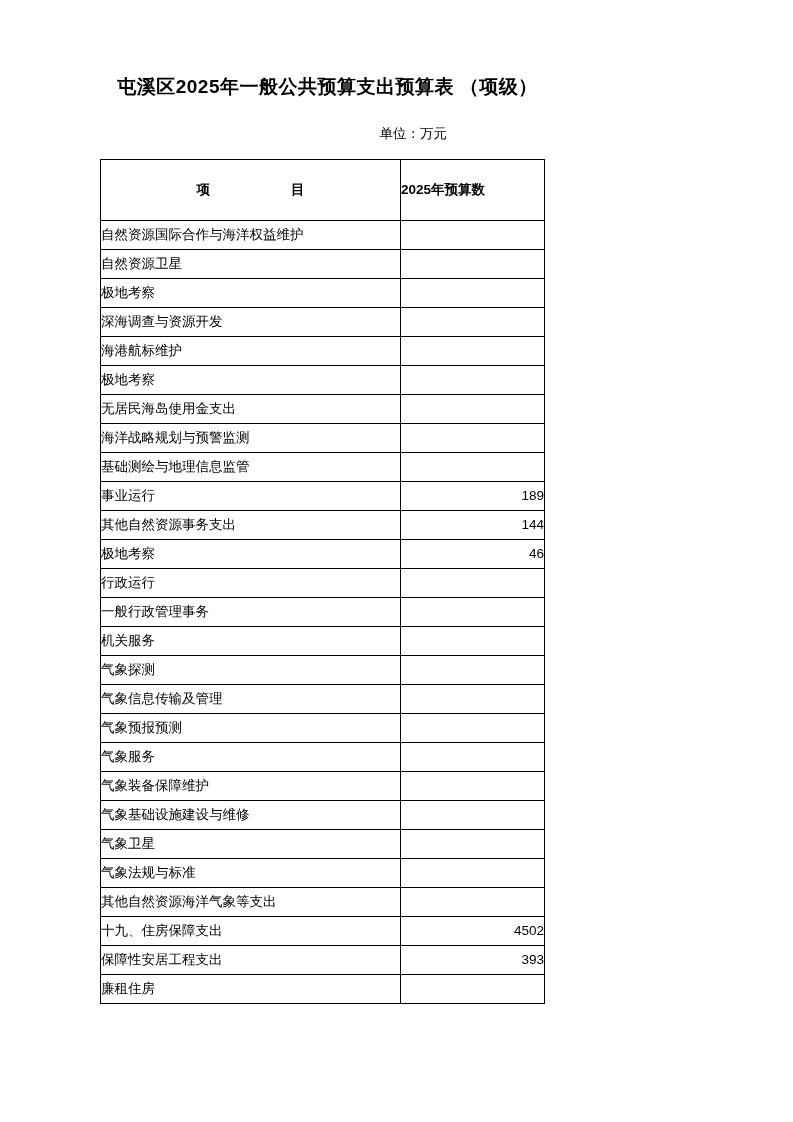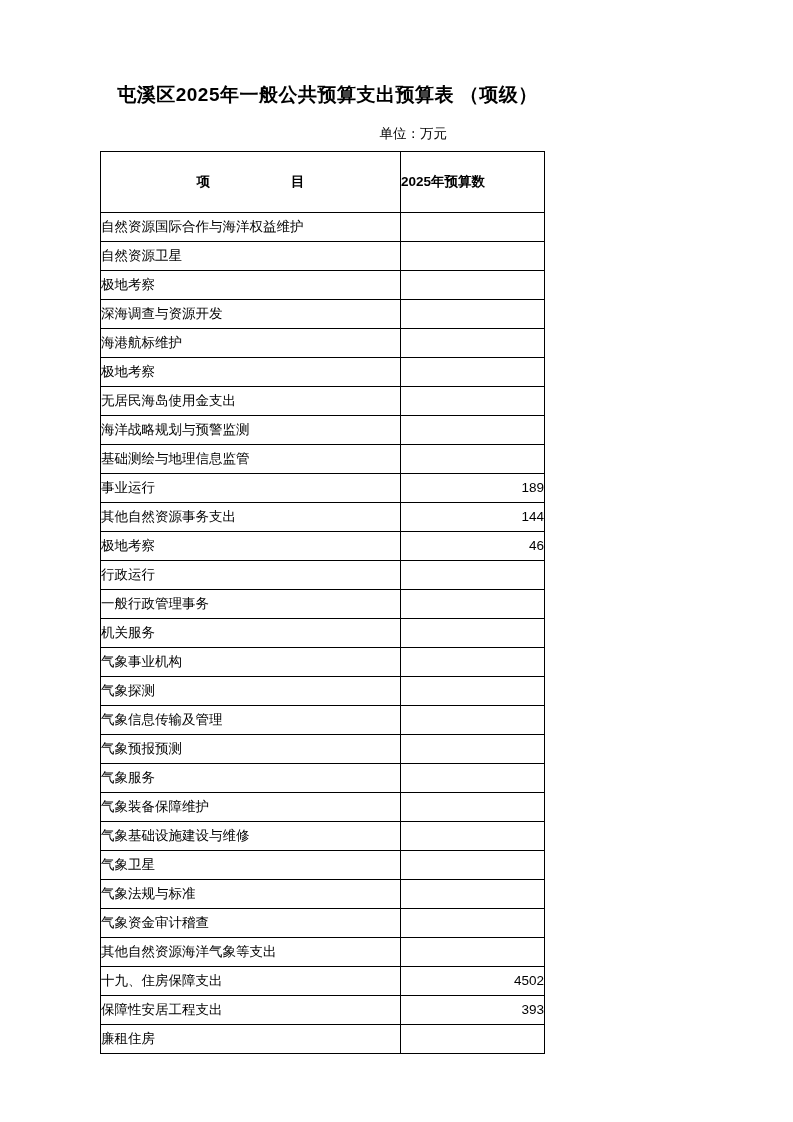--- a/index.html
+++ b/index.html
@@ -11,38 +11,38 @@
     width: 793px;
     height: 1122px;
     font-family: "Liberation Serif", "DejaVu Serif", serif;
     color: #000000;
     position: relative;
   }
   .page {
     width: 645px;
     height: 1122px;
     box-sizing: border-box;
-    padding: 8px;
+    padding: 0;
     position: relative;
   }
   .doc-title {
     text-align: center;
     font-family: "Liberation Sans", "DejaVu Sans", sans-serif;
     font-weight: bold;
     font-size: 19px;
     letter-spacing: 0.5px;
     margin: 0;
     padding-top: 74px;
     padding-left: 10px;
   }
   .unit-line {
     text-align: right;
     font-size: 13.5px;
     font-family: "Liberation Sans", "DejaVu Sans", sans-serif;
-    margin: 8px;
+    margin: 16px;
     padding-top: 9px;
     padding-right: 182px;
   }
   table.budget {
     border-collapse: collapse;
     margin: 8px auto 9px auto;
     width: 444px;
     table-layout: fixed;
   }
   table.budget th, table.budget td {
@@ -158,24 +158,20 @@
         </tr>
         <tr>
           <td class="name lvl3">一般行政管理事务</td>
           <td class="val"></td>
         </tr>
         <tr>
           <td class="name lvl3">机关服务</td>
           <td class="val"></td>
         </tr>
         <tr>
-          <td class="name lvl3">气象事业机构</td>
-          <td class="val"></td>
-        </tr>
-        <tr>
           <td class="name lvl3">气象探测</td>
           <td class="val"></td>
         </tr>
         <tr>
           <td class="name lvl3">气象信息传输及管理</td>
           <td class="val"></td>
         </tr>
         <tr>
           <td class="name lvl3">气象预报预测</td>
           <td class="val"></td>
@@ -191,24 +187,20 @@
         <tr>
           <td class="name lvl3">气象基础设施建设与维修</td>
           <td class="val"></td>
         </tr>
         <tr>
           <td class="name lvl3">气象卫星</td>
           <td class="val"></td>
         </tr>
         <tr>
           <td class="name lvl3">气象法规与标准</td>
-          <td class="val"></td>
-        </tr>
-        <tr>
-          <td class="name lvl3">气象资金审计稽查</td>
           <td class="val"></td>
         </tr>
         <tr>
           <td class="name lvl3">其他自然资源海洋气象等支出</td>
           <td class="val"></td>
         </tr>
         <tr>
           <td class="name lvl1">十九、住房保障支出</td>
           <td class="val">4502</td>
         </tr>

